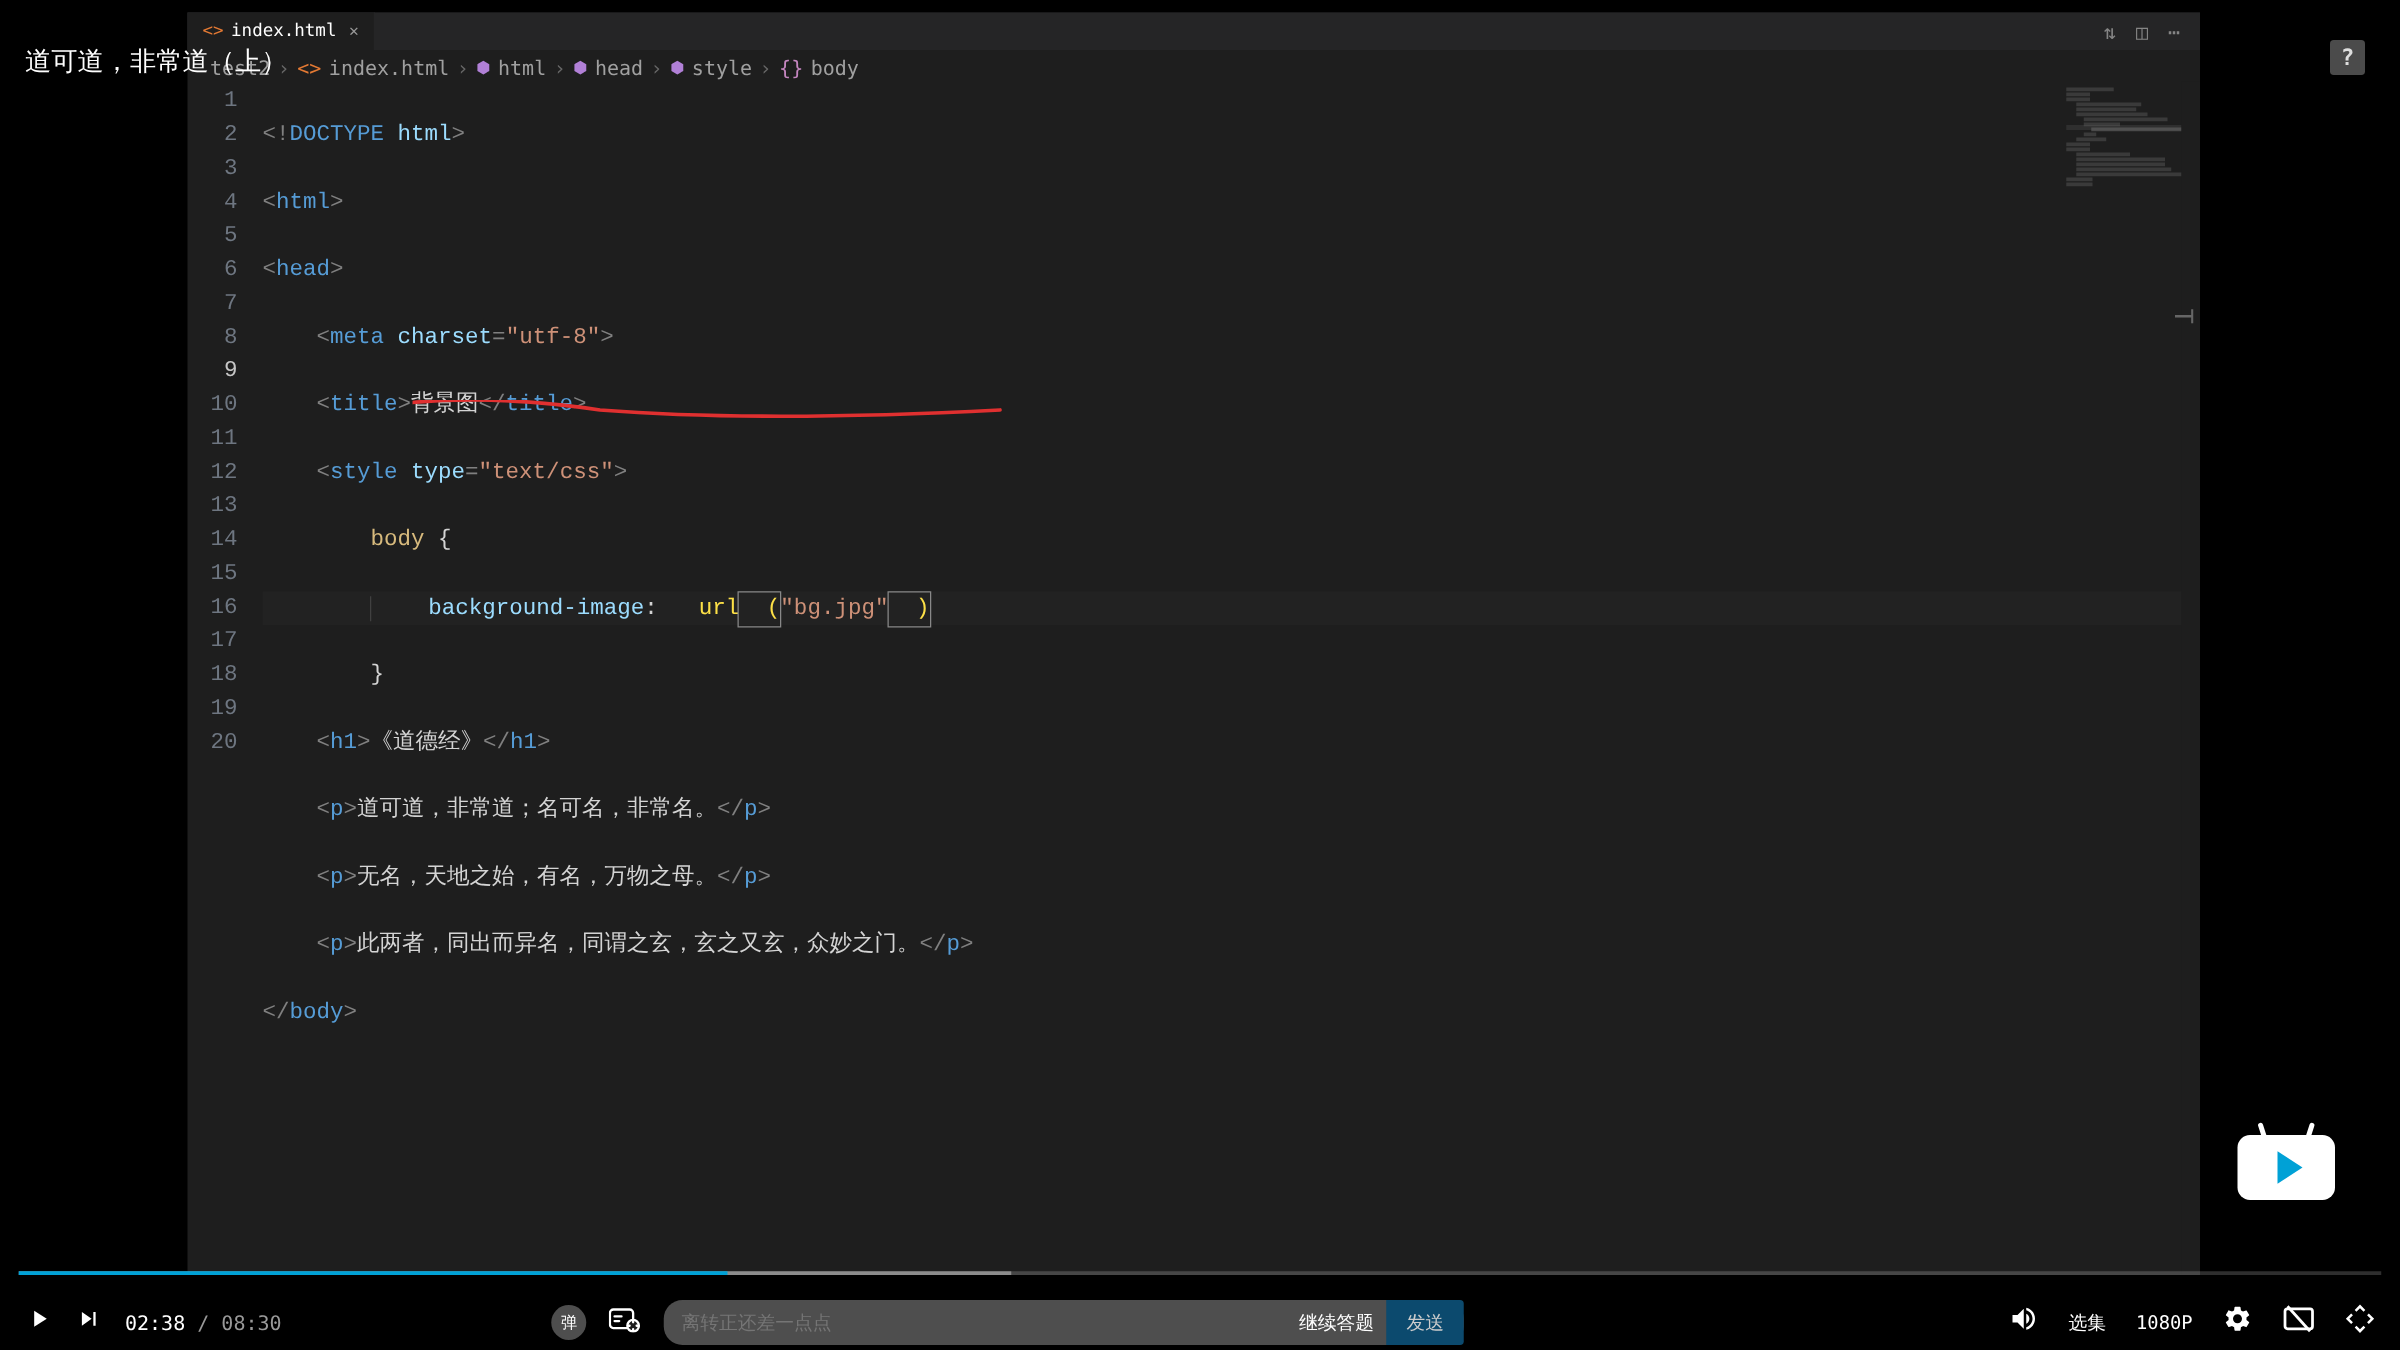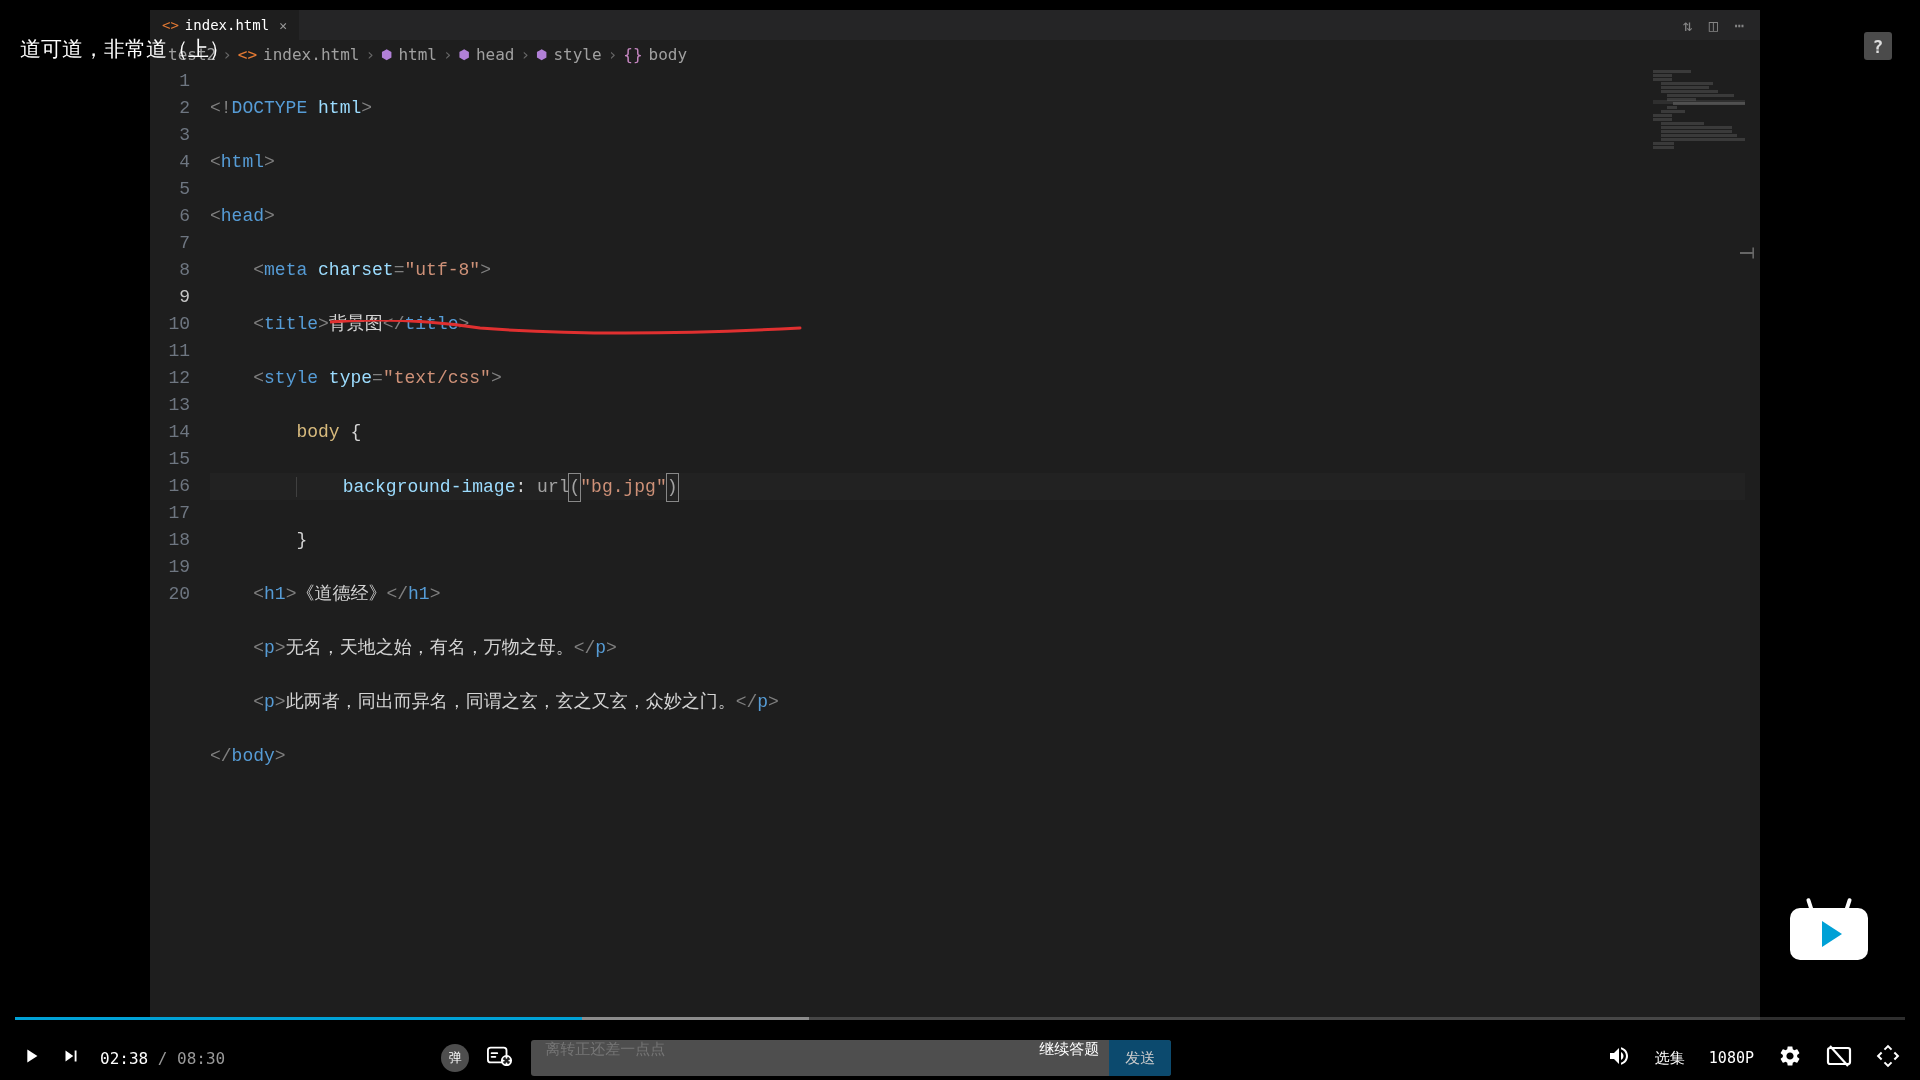--- a/index.html
+++ b/index.html
@@ -89,21 +89,21 @@
 }
 .line { height: 27px; position: relative; }
 .hl-line { background: rgba(255,255,255,0.02); }
 .c-punct { color: #808080; }
 .c-tag { color: #569cd6; }
 .c-attr { color: #9cdcfe; }
 .c-str { color: #ce9178; }
 .c-com { color: #6a9955; }
 .c-sel { color: #d7ba7d; }
 .c-prop { color: #9cdcfe; }
-.c-func { color: #a3a3a3; }
+.c-func { color: #fde047; margin-left: 22px; }
 .c-txt { color: #d4d4d4; }
 .cursor-box {
   display: inline-block;
   border: 1px solid #888;
   padding: 0 0px;
   margin: 0 -1px;
 }
 .underline-annot {
   position: absolute;
   top: 252px;
@@ -196,23 +196,23 @@
   border-radius: 50%;
   background: #4e4e4e;
   display: flex;
   align-items: center; justify-content: center;
   font-size: 13px;
 }
 .danmu-input {
   flex: 0 0 640px;
   height: 36px;
   background: #4e4e4e;
-  border-radius: 3px;
-  display: flex;
-  align-items: flex-start;
+  border-radius: 15px;
+  display: flex;
+  align-items: center;
 }
 .danmu-input input {
   flex: 1;
   background: transparent;
   border: none;
   color: #ccc;
   padding: 0 14px;
   font-size: 15px;
   outline: none;
 }
@@ -342,20 +342,21 @@
 <div class="line"><span class="c-punct">&lt;!</span><span class="c-tag">DOCTYPE</span> <span class="c-attr">html</span><span class="c-punct">&gt;</span></div>
 <div class="line"><span class="c-punct">&lt;</span><span class="c-tag">html</span><span class="c-punct">&gt;</span></div>
 <div class="line"><span class="c-punct">&lt;</span><span class="c-tag">head</span><span class="c-punct">&gt;</span></div>
 <div class="line">    <span class="c-punct">&lt;</span><span class="c-tag">meta</span> <span class="c-attr">charset</span><span class="c-punct">=</span><span class="c-str">"utf-8"</span><span class="c-punct">&gt;</span></div>
 <div class="line">    <span class="c-punct">&lt;</span><span class="c-tag">title</span><span class="c-punct">&gt;</span><span class="c-txt">背景图</span><span class="c-punct">&lt;/</span><span class="c-tag">title</span><span class="c-punct">&gt;</span></div>
 <div class="line">    <span class="c-punct">&lt;</span><span class="c-tag">style</span> <span class="c-attr">type</span><span class="c-punct">=</span><span class="c-str">"text/css"</span><span class="c-punct">&gt;</span></div>
 <div class="line">        <span class="c-sel">body</span> <span class="c-txt">{</span></div>
 <div class="line hl-line">        <span style="border-left:1px solid #404040;padding-left:2px"></span>    <span class="c-prop">background-image</span><span class="c-txt">: </span><span class="c-func">url</span><span class="cursor-box"><span class="c-func">(</span></span><span class="c-str">"bg.jpg"</span><span class="cursor-box"><span class="c-func">)</span></span></div>
 <div class="line">        <span class="c-txt">}</span></div>
 <div class="line">    <span class="c-punct">&lt;</span><span class="c-tag">h1</span><span class="c-punct">&gt;</span><span class="c-txt">《道德经》</span><span class="c-punct">&lt;/</span><span class="c-tag">h1</span><span class="c-punct">&gt;</span></div>
+<div class="line">    <span class="c-punct">&lt;</span><span class="c-tag">p</span><span class="c-punct">&gt;</span><span class="c-txt">道可道，非常道；名可名，非常名。</span><span class="c-punct">&lt;/</span><span class="c-tag">p</span><span class="c-punct">&gt;</span></div>
 <div class="line">    <span class="c-punct">&lt;</span><span class="c-tag">p</span><span class="c-punct">&gt;</span><span class="c-txt">无名，天地之始，有名，万物之母。</span><span class="c-punct">&lt;/</span><span class="c-tag">p</span><span class="c-punct">&gt;</span></div>
 <div class="line">    <span class="c-punct">&lt;</span><span class="c-tag">p</span><span class="c-punct">&gt;</span><span class="c-txt">此两者，同出而异名，同谓之玄，玄之又玄，众妙之门。</span><span class="c-punct">&lt;/</span><span class="c-tag">p</span><span class="c-punct">&gt;</span></div>
 <div class="line"><span class="c-punct">&lt;/</span><span class="c-tag">body</span><span class="c-punct">&gt;</span></div>
 
 
       <svg class="underline-annot">
         <path d="M 0 2 Q 70 -4 150 8 Q 280 18 470 8" stroke="#e03030" stroke-width="3" fill="none" stroke-linecap="round"></path>
       </svg>
     </div>
   </div>

